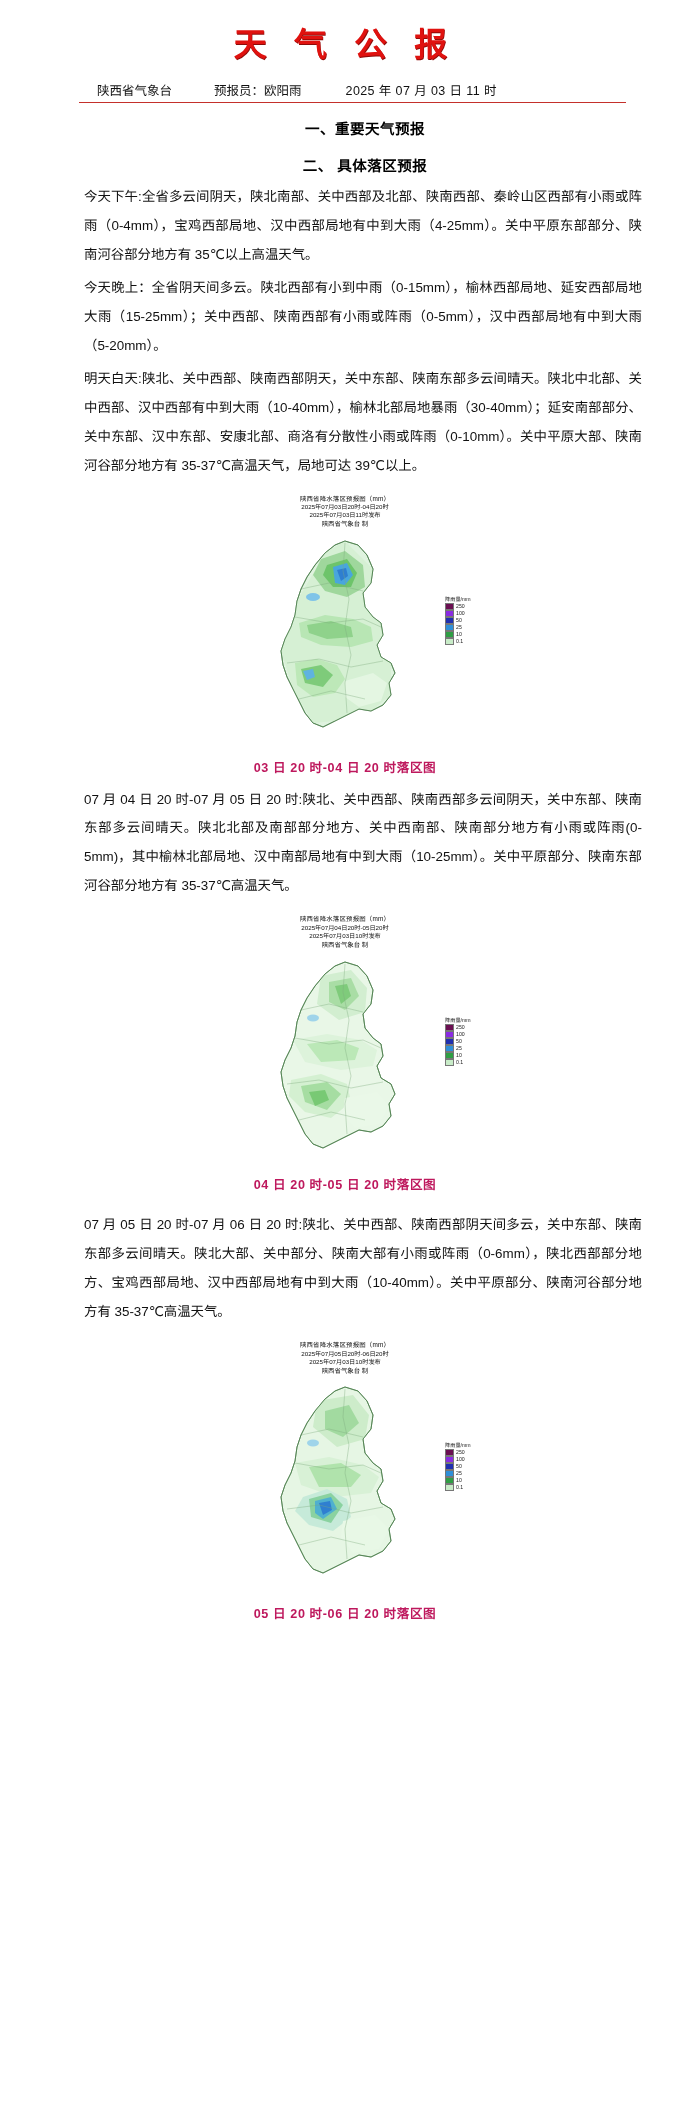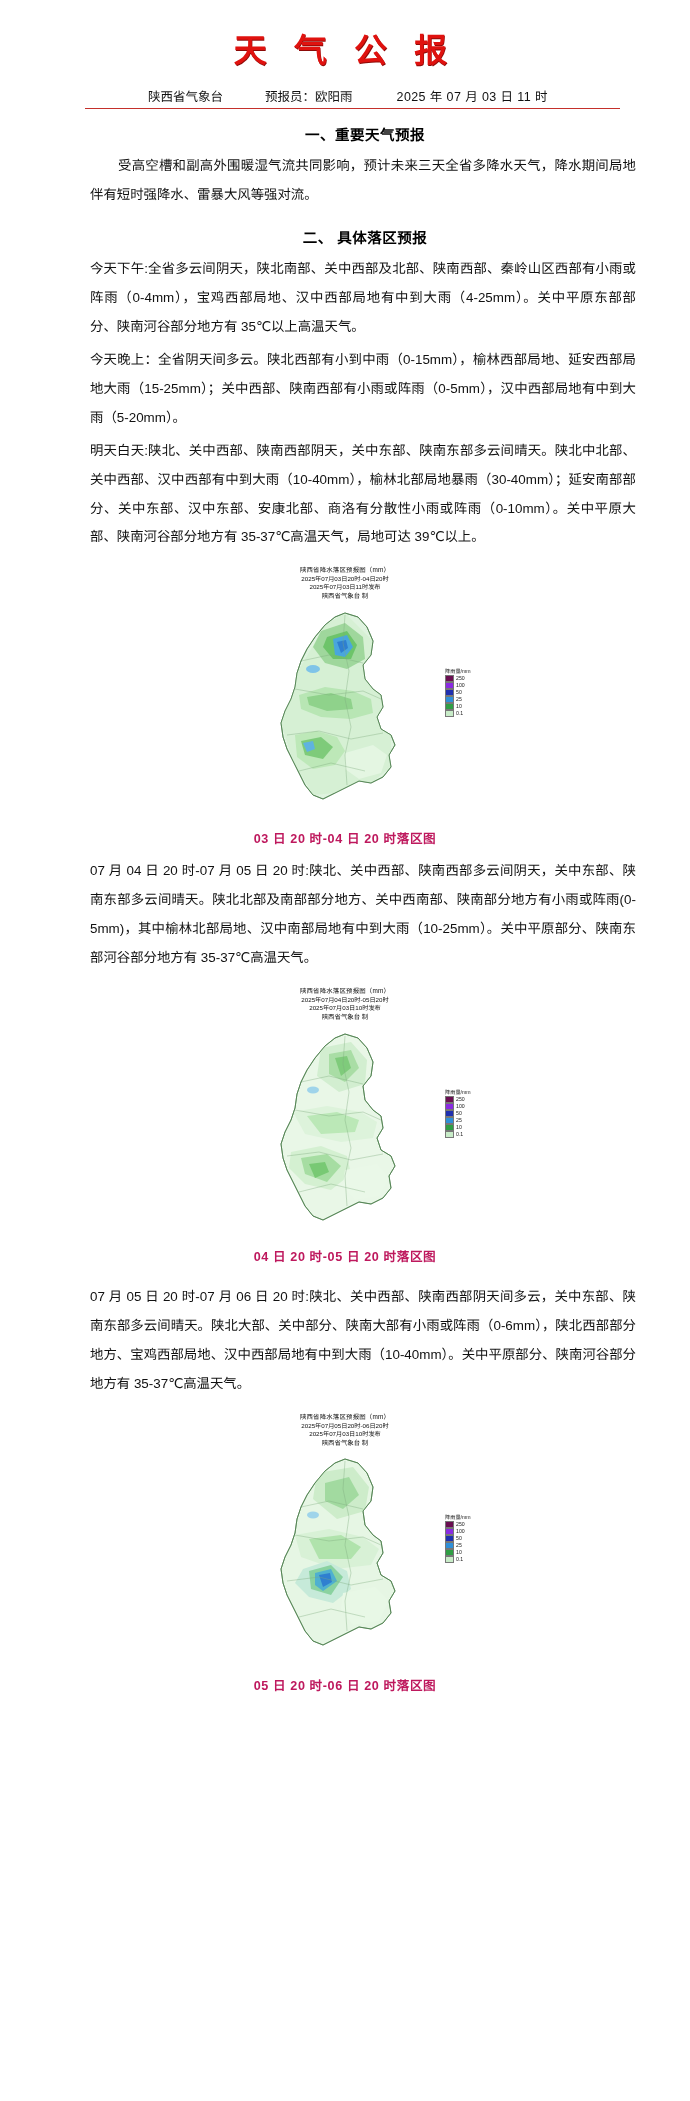--- a/index.html
+++ b/index.html
@@ -11,21 +11,21 @@
     width: 690px;
     font-family: "Liberation Sans", "DejaVu Sans", sans-serif;
     color: #1a1a1a;
     -webkit-font-smoothing: antialiased;
   }
   .page {
     width: 690px;
     min-height: 2101px;
     background: #fff;
     position: relative;
-    padding: 10px;
+    padding: 4px;
     overflow: hidden;
   }
 
   
   .doc-title {
     text-align: center;
     color: #e0120f;
     font-size: 33px;
     font-weight: bold;
     letter-spacing: 9px;
@@ -39,21 +39,21 @@
     padding-bottom: 3px;
   }
   .byline {
     display: flex;
     align-items: baseline;
     font-size: 12.5px;
     color: #111;
     padding-left: 18px;
     gap: 0;
   }
-  .byline .b-org { margin-right: 42px; margin-left: 45px; }
+  .byline .b-org { margin-right: 42px; }
   .byline .b-forecaster { margin-right: 44px; text-align: right; }
   .byline .b-date { letter-spacing: 0.4px; }
 
   
   .content {
     padding: 0 22px 0 22px;
   }
   h2.section-head {
     font-size: 14.5px;
     font-weight: bold;
@@ -159,21 +159,20 @@
         <span class="b-org">陕西省气象台</span>
         <span class="b-forecaster">预报员：欧阳雨</span>
         <span class="b-date">2025 年 07 月 03 日 11 时</span>
       </div>
     </div>
   </div>
 
   <div class="content">
 
     <h2 class="section-head">一、重要天气预报</h2>
-    <p class="para indent">受高空槽和副高外围暖湿气流共同影响，预计未来三天全省多降水天气，降水期间局地伴有短时强降水、雷暴大风等强对流。</p>
 
     <h2 class="section-head s2">二、 具体落区预报</h2>
     <p class="para">今天下午:全省多云间阴天，陕北南部、关中西部及北部、陕南西部、秦岭山区西部有小雨或阵雨（0-4mm），宝鸡西部局地、汉中西部局地有中到大雨（4-25mm）。关中平原东部部分、陕南河谷部分地方有 35℃以上高温天气。</p>
     <p class="para">今天晚上：全省阴天间多云。陕北西部有小到中雨（0-15mm），榆林西部局地、延安西部局地大雨（15-25mm）；关中西部、陕南西部有小雨或阵雨（0-5mm），汉中西部局地有中到大雨（5-20mm）。</p>
     <p class="para">明天白天:陕北、关中西部、陕南西部阴天，关中东部、陕南东部多云间晴天。陕北中北部、关中西部、汉中西部有中到大雨（10-40mm），榆林北部局地暴雨（30-40mm）；延安南部部分、关中东部、汉中东部、安康北部、商洛有分散性小雨或阵雨（0-10mm）。关中平原大部、陕南河谷部分地方有 35-37℃高温天气，局地可达 39℃以上。</p>
 
     <div class="map-block">
       <div class="map-figure">
         <div class="map-head">
           <span class="mh1">陕西省降水落区预报图（mm）</span>

